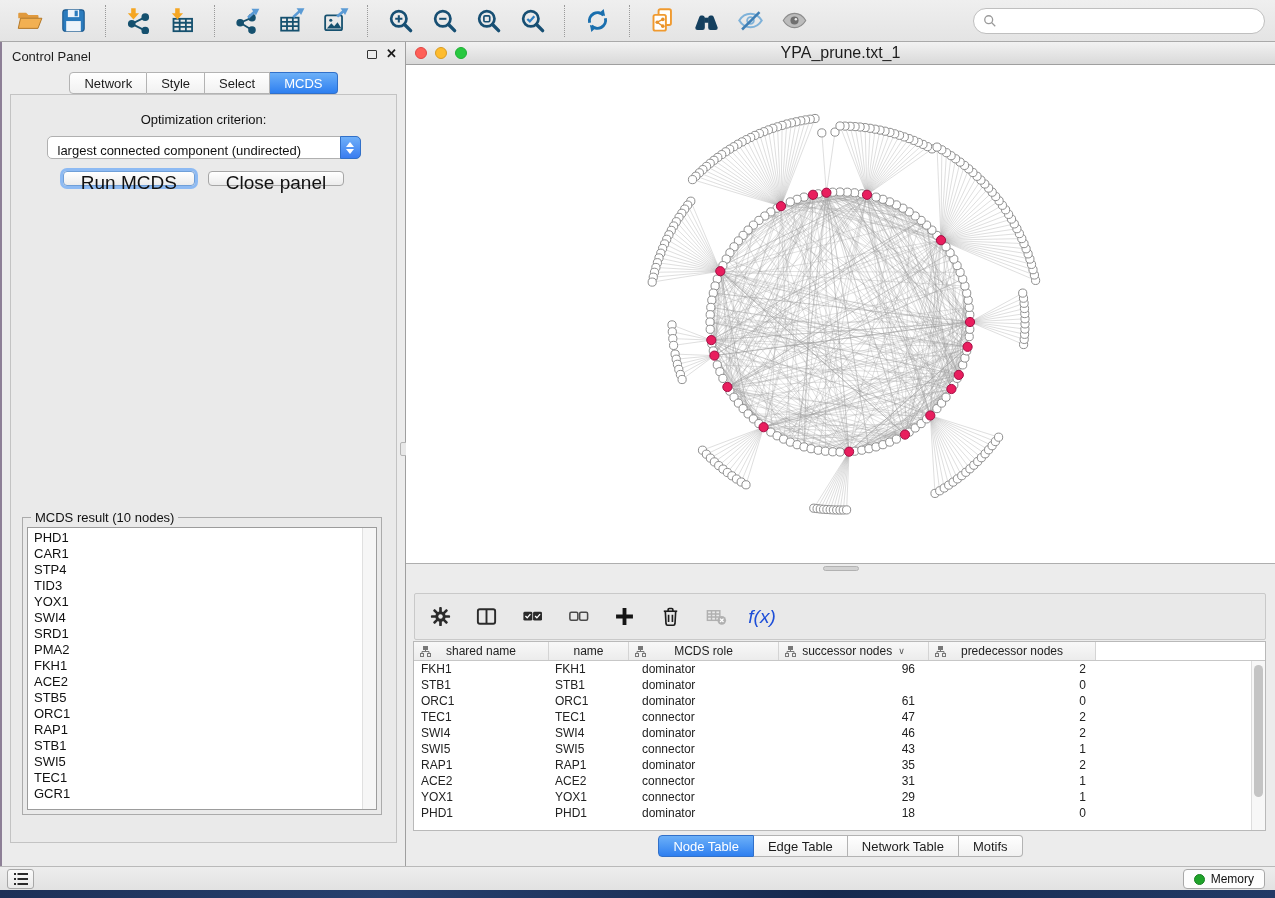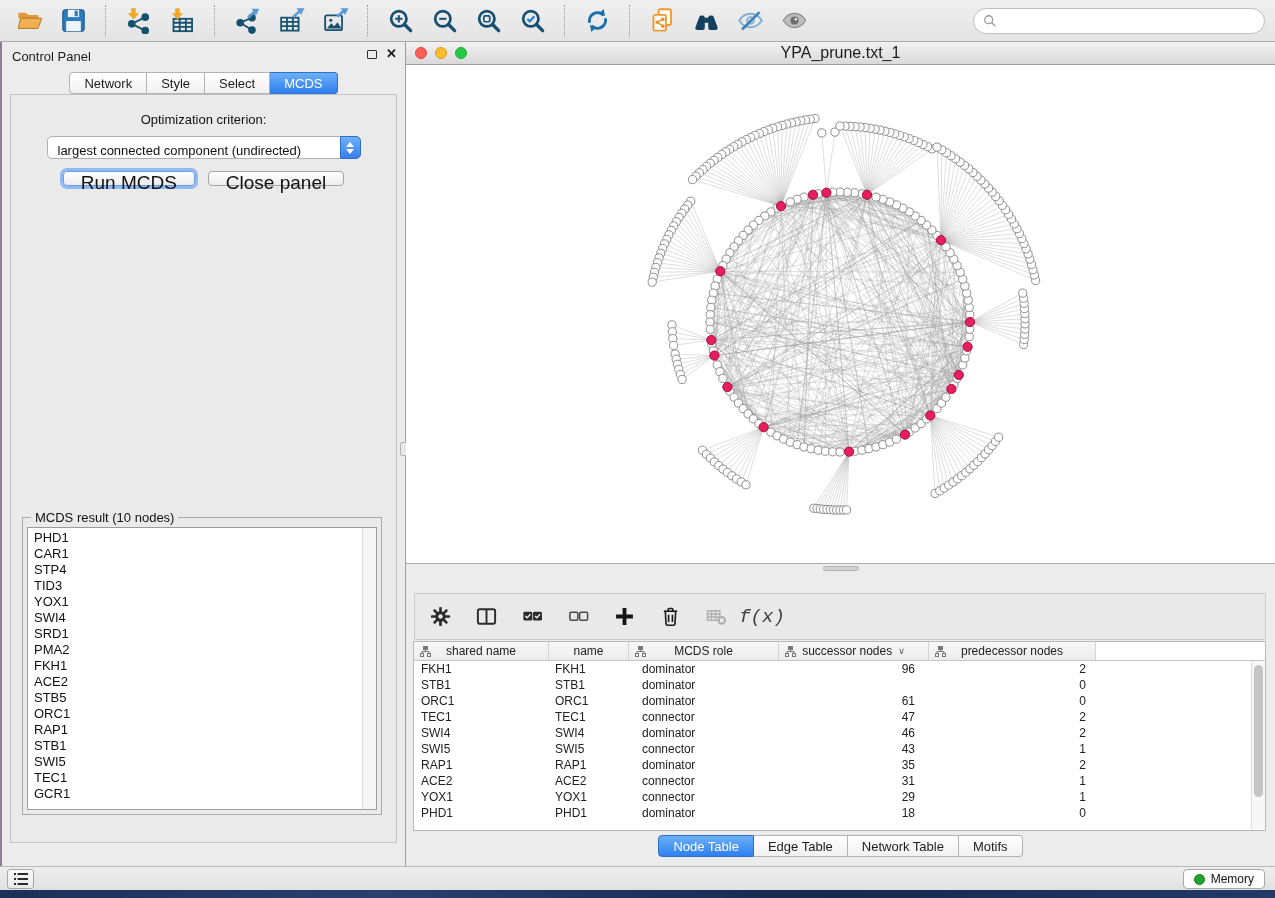--- a/index.html
+++ b/index.html
@@ -82,21 +82,21 @@
   .net-canvas svg { width:100%; height:100%; display:block; }
 
   
   .table-panel { position:absolute; left:0; top:521px; right:0; bottom:0; background:#ececec; border-top:1px solid #aeaeae; }
   .tp-grip { position:absolute; left:50%; top:2px; width:36px; height:5px; margin-left:-18px; background:#d2d2d2; border:1px solid #b2b2b2; border-radius:3px; }
   .tp-header { position:relative; height:28px;margin-top:45px; }
   .tp-toolbar { position:absolute; left:8px; right:9px; top:29px; height:47px; background:#e9e9e9; border:1px solid #c9c9c9; border-radius:2px;
                 display:flex; align-items:center; padding:0 12px; gap:20px; }
   .tp-ic { width:26px; height:26px; display:flex; align-items:center; justify-content:center; }
   .tp-ic svg { width:23px; height:23px; }
-  .fx { font-family:Liberation Mono, monospace; font-style:italic; font-size:19px; color:#404040; }
+  .fx { font-family:Liberation Sans, sans-serif; font-style:italic; font-size:19px; color:#1d4ed8; }
 
   .ntable { position:absolute; left:7px; right:9px; top:77px; height:190px; background:#fff; border:1px solid #b9b9b9; }
   .thead { display:flex; height:19px; border-bottom:1px solid #c7c7c7; }
   .th { position:relative; display:flex; align-items:center; justify-content:center; gap:4px;
         background:linear-gradient(#f8f8f8,#ececec); border-right:1px solid #d4d4d4; font-size:12px; color:#222; }
   .th .attr-ic { position:absolute; left:6px; top:4px; }
   .sort { font-size:9px; color:#555; margin-left:2px; }
   .tbody { position:absolute; left:0; right:14px; top:19px; bottom:0; overflow:hidden; }
   .tr { display:flex; height:16px; }
   .td { font-size:12px; line-height:16px; white-space:nowrap; overflow:hidden; }

